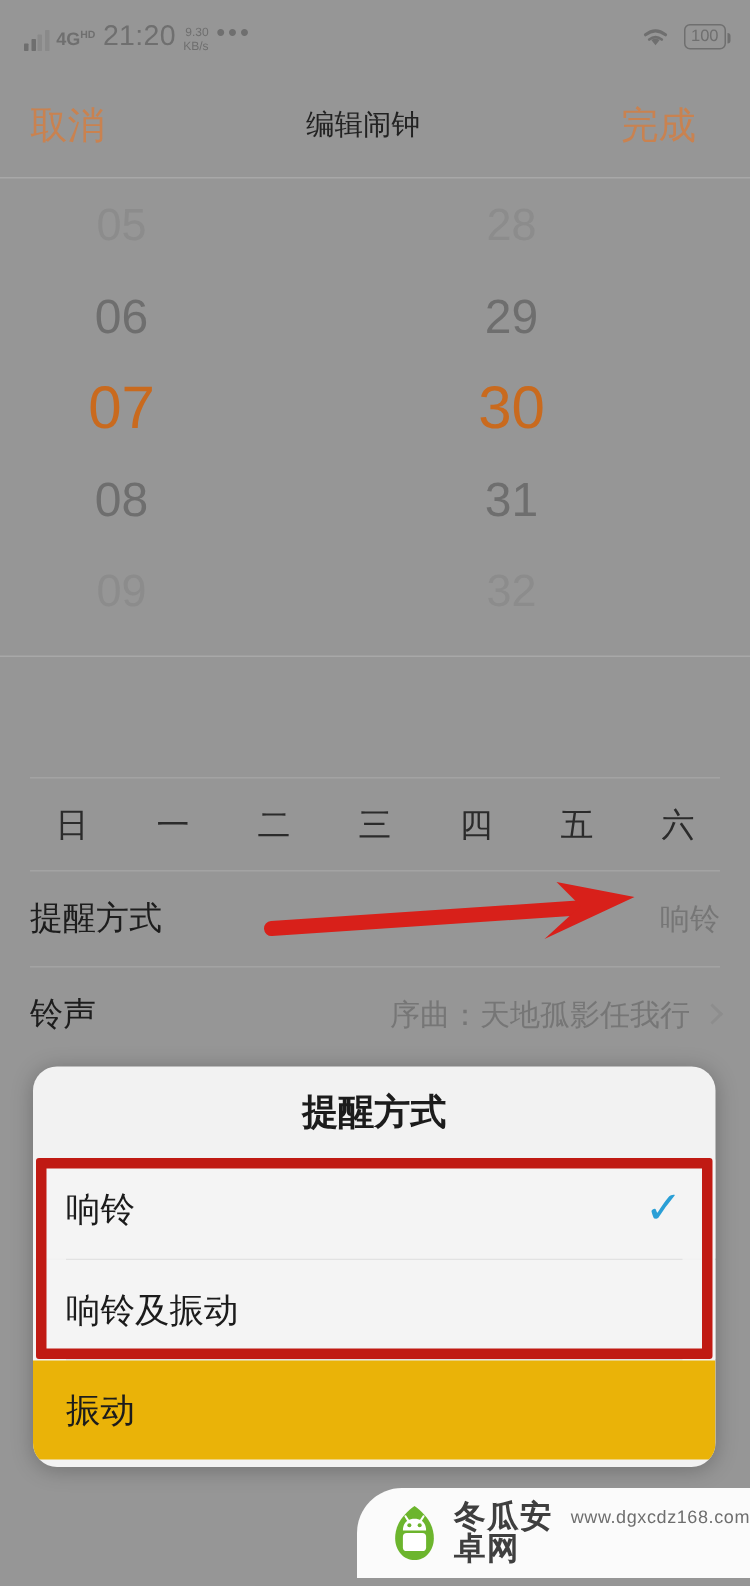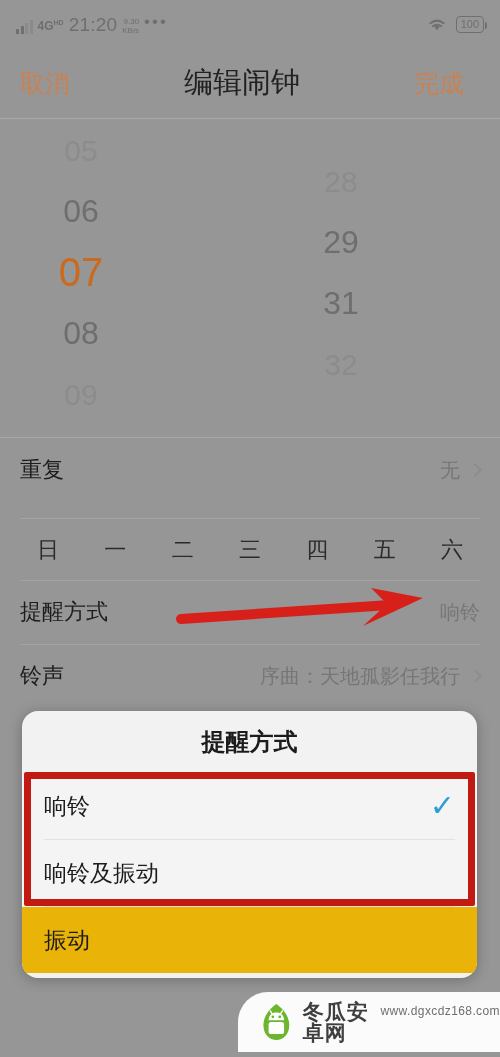--- a/index.html
+++ b/index.html
@@ -48,21 +48,21 @@
   }
 
   
   #nav-bar{
     position:absolute; left:0; top:48px; width:484px; height:70px;
     display:flex; align-items:center; padding:0 20px;
   }
   .nav-side{ font-size:25px; color:#c98250; white-space:nowrap; }
   #nav-title{
     position:absolute; left:0; right:0; text-align:center;
-    font-size:29px; color:#222; font-weight:500;
+    font-size:19px; color:#222; font-weight:500;
   }
   .nav-right{ margin-left:auto; }
   .hairline{
     position:absolute; left:0; width:500px; height:1px; background:#a8a8a8;
   }
 
   
   #time-picker{
     position:absolute; left:0; top:120px; width:500px; height:305px;
     display:flex;
@@ -194,33 +194,29 @@
         <div class="wheel-item">06</div>
         <div class="wheel-item selected">07</div>
         <div class="wheel-item">08</div>
         <div class="wheel-item far">09</div>
       </div>
     </div>
     <div class="wheel" id="wheel-minute">
       <div class="wheel-col">
         <div class="wheel-item far">28</div>
         <div class="wheel-item">29</div>
+        <div class="wheel-item selected">30</div>
         <div class="wheel-item">31</div>
         <div class="wheel-item far">32</div>
       </div>
     </div>
   </div>
 
   <div class="hairline" style="top:437px"></div>
 
-  <div class="row" style="top:440px">
-    <span class="row-label">重复</span>
-    <span class="row-value">无</span>
-    <span class="chev"></span>
-  </div>
   <div class="row-divider" style="top:518px"></div>
 
   <div id="weekday-row" style="top:520px">
     <span class="weekday">日</span>
     <span class="weekday">一</span>
     <span class="weekday">二</span>
     <span class="weekday">三</span>
     <span class="weekday">四</span>
     <span class="weekday">五</span>
     <span class="weekday">六</span>

